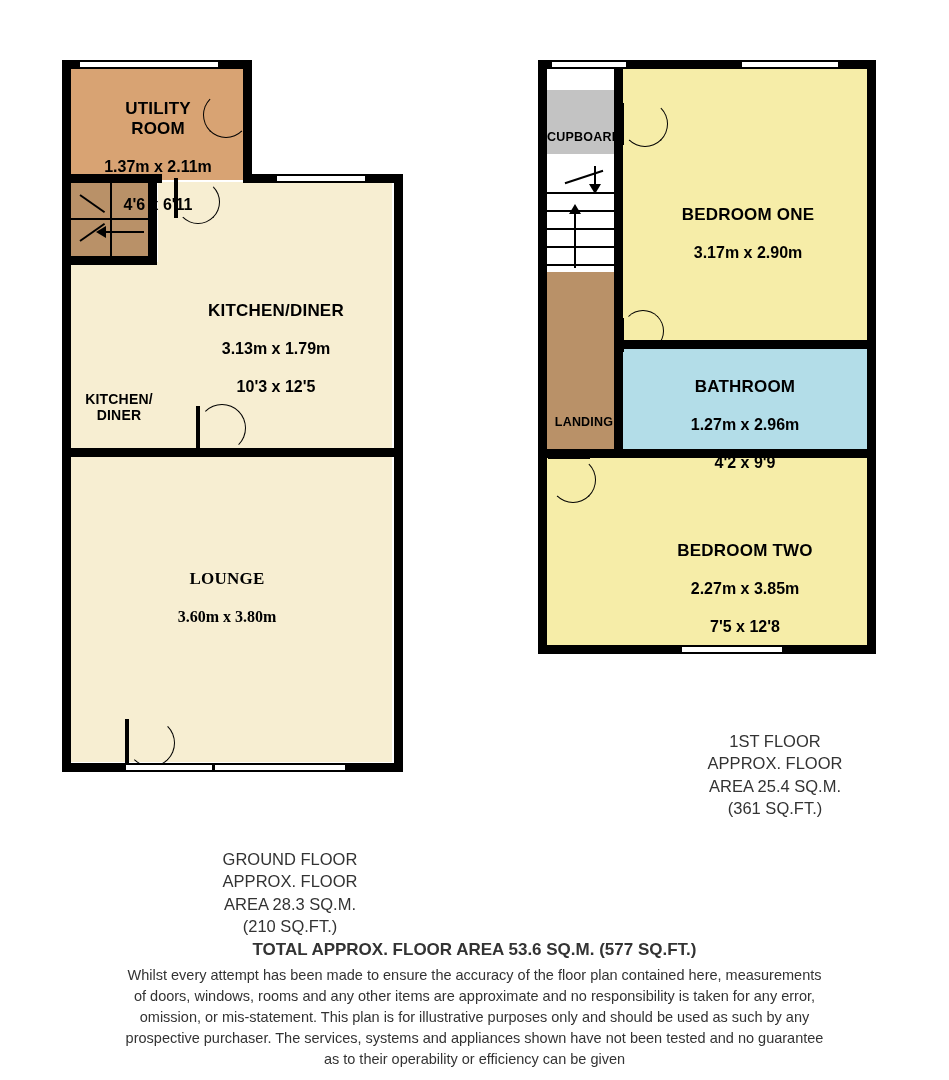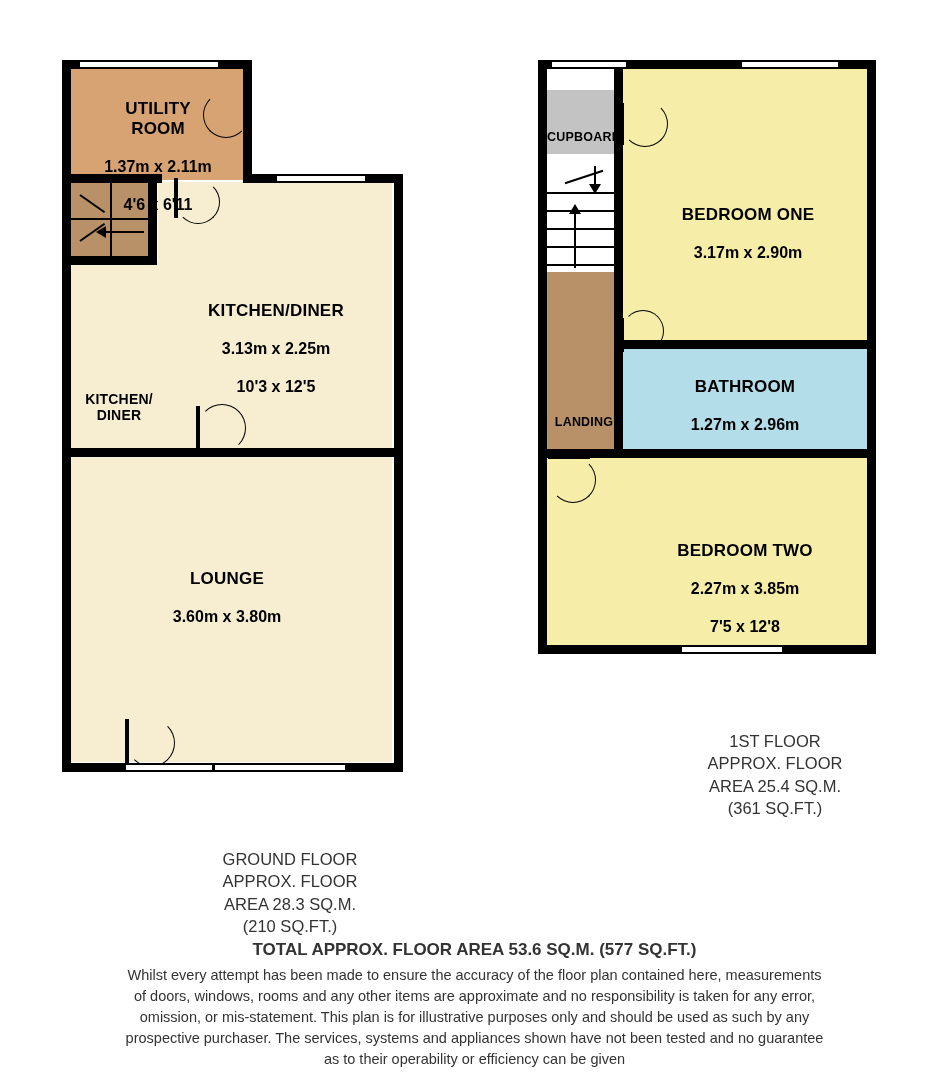--- a/index.html
+++ b/index.html
@@ -190,30 +190,30 @@
 
     <div class="label" style="left:60px; top:80px; width:196px;">
       <span class="name">UTILITY
 ROOM</span>
       <span class="dimm">1.37m x 2.11m</span>
       <span class="dimf">4'6 x 6'11</span>
     </div>
 
     <div class="label" style="left:116px; top:282px; width:320px;">
       <span class="name">KITCHEN/DINER</span>
-      <span class="dimm">3.13m x 2.25m</span>
+      <span class="dimm">3.13m x 1.79m</span>
       <span class="dimf">10'3 x 12'5</span>
     </div>
 
     <div class="label small" style="left:56px; top:372px; width:126px;">
       <span class="name">KITCHEN/
 DINER</span>
     </div>
 
-    <div class="label" style="left:77px; top:550px; width:300px;">
+    <div class="label" style="left:77px; top:550px; width:300px;font-family:Liberation Serif, serif;">
       <span class="name">LOUNGE</span>
       <span class="dimm">3.60m x 3.80m</span>
     </div>
 
     <div class="floor-summary" style="left:145px; top:848px; width:290px;">GROUND FLOOR
 APPROX. FLOOR
 AREA 28.3 SQ.M.
 (210 SQ.FT.)</div>
   </div>
 
@@ -268,20 +268,21 @@
     </div>
 
     <div class="label" style="left:628px; top:186px; width:240px;">
       <span class="name">BEDROOM ONE</span>
       <span class="dimm">3.17m x 2.90m</span>
     </div>
 
     <div class="label" style="left:625px; top:358px; width:240px;">
       <span class="name">BATHROOM</span>
       <span class="dimm">1.27m x 2.96m</span>
+      <span class="dimf">4'2 x 9'9</span>
     </div>
 
     <div class="label" style="left:625px; top:522px; width:240px;">
       <span class="name">BEDROOM TWO</span>
       <span class="dimm">2.27m x 3.85m</span>
       <span class="dimf">7'5 x 12'8</span>
     </div>
 
     <div class="label tiny" style="left:536px; top:396px; width:96px;">
       <span class="name">LANDING</span>

